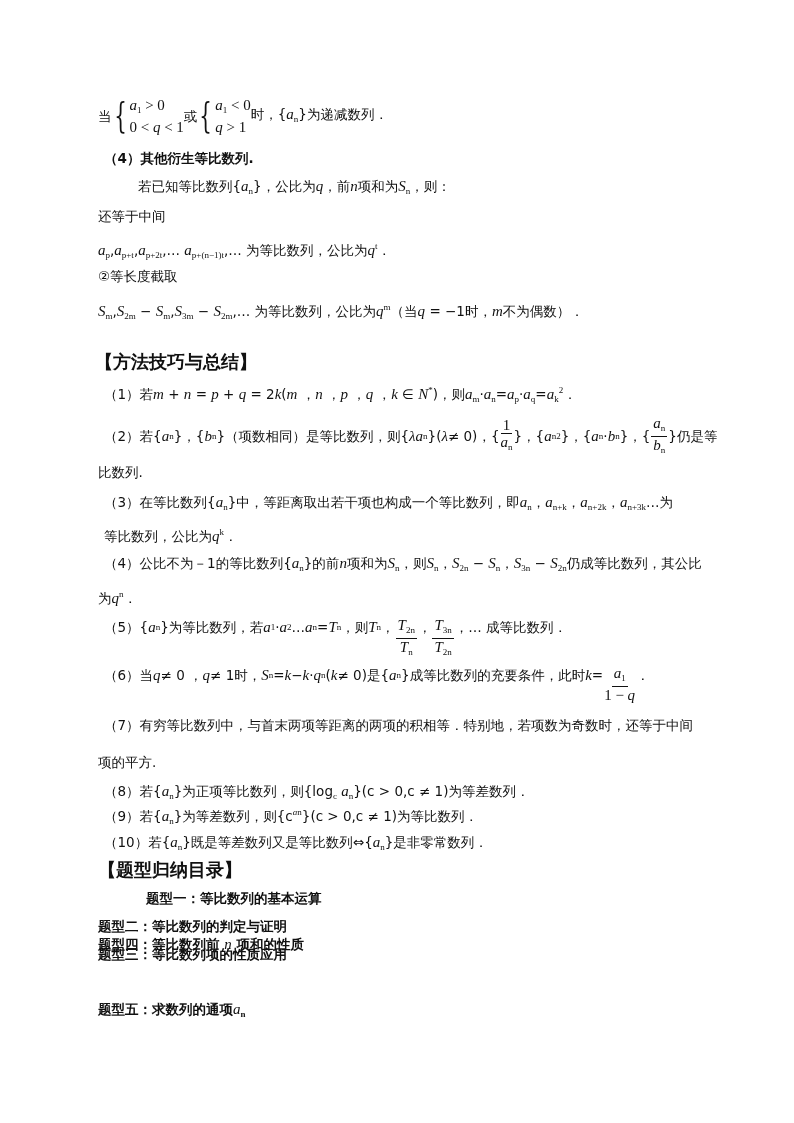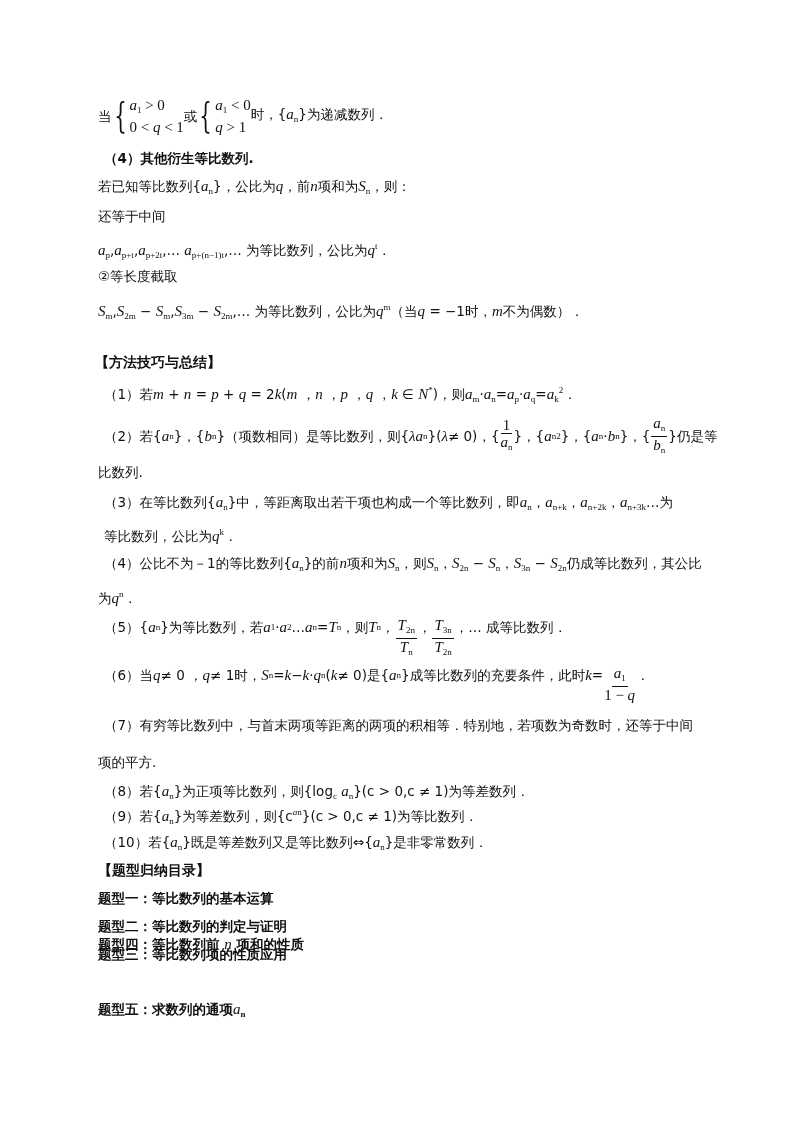--- a/index.html
+++ b/index.html
@@ -12,21 +12,21 @@
   .ind { left: 104px; }
   .m { font-family: "Liberation Serif", "DejaVu Serif", serif; font-style: italic; font-size: 15px; }
   .r { font-family: "Liberation Serif", "DejaVu Serif", serif; font-size: 15px; }
   sub, sup { font-size: 9px; font-style: normal; font-family: "Liberation Serif", serif; }
   sub { vertical-align: -3px; } sup { vertical-align: 6px; }
   .frac { display: inline-flex; flex-direction: column; align-items: center; vertical-align: middle; margin: 0 1px; line-height: 16px; }
   .frac .num { border-bottom: 1px solid #111; padding: 0 2px; }
   .brace { display: inline-block; font-size: 36px; font-family: "DejaVu Serif", serif; font-weight: 200; vertical-align: middle; line-height: 36px; transform: scaleX(0.55); margin: 0 -2px 0 -3px; }
   .sys { display: inline-flex; flex-direction: column; vertical-align: middle; line-height: 17px; }
   .bold { font-weight: bold; }
-  .heading { font-weight: bold; font-size: 14px; }
+  .heading { font-weight: bold; font-size: 18px; }
 </style>
 </head>
 <body>
 
 <div class="line" style="top:96px;height:40px;display:flex;align-items:center;">
   <span>当</span>
   <span class="brace">{</span>
   <span class="sys r">
     <span><i class="m">a</i><sub>1</sub> &gt; 0</span>
     <span>0 &lt; <i class="m">q</i> &lt; 1</span>
@@ -34,21 +34,21 @@
   <span>或</span>
   <span class="brace">{</span>
   <span class="sys r">
     <span><i class="m">a</i><sub>1</sub> &lt; 0</span>
     <span><i class="m">q</i> &gt; 1</span>
   </span>
   <span>时，{<i class="m">a</i><sub>n</sub>}为递减数列．</span>
 </div>
 
 <div class="line ind" style="top:148px;font-weight:bold;">（4）其他衍生等比数列.</div>
-<div class="line" style="top:176px;">若已知等比数列{<i class="m">a</i><sub>n</sub>}，公比为<i class="m">q</i>，前<i class="m">n</i>项和为<i class="m">S</i><sub>n</sub>，则：</div>
+<div class="line" style="top:176px;margin-left:40px;">若已知等比数列{<i class="m">a</i><sub>n</sub>}，公比为<i class="m">q</i>，前<i class="m">n</i>项和为<i class="m">S</i><sub>n</sub>，则：</div>
 <div class="line" style="top:206px;">还等于中间</div>
 <div class="line" style="top:236px;"><i class="m">a</i><sub>p</sub>,<i class="m">a</i><sub>p+t</sub>,<i class="m">a</i><sub>p+2t</sub>,… <i class="m">a</i><sub>p+(n−1)t</sub>,… 为等比数列，公比为<i class="m">q</i><sup>t</sup>．</div>
 <div class="line" style="top:266px;">②等长度截取</div>
 <div class="line" style="top:297px;"><i class="m">S</i><sub>m</sub>,<i class="m">S</i><sub>2m</sub> − <i class="m">S</i><sub>m</sub>,<i class="m">S</i><sub>3m</sub> − <i class="m">S</i><sub>2m</sub>,… 为等比数列，公比为<i class="m">q</i><sup>m</sup>（当<i class="m">q</i> = −1时，<i class="m">m</i>不为偶数）．</div>
 
 <div class="line heading" style="top:352px;left:95px;">【方法技巧与总结】</div>
 
 <div class="line ind" style="top:380px;">（1）若<i class="m">m</i> + <i class="m">n</i> = <i class="m">p</i> + <i class="m">q</i> = 2<i class="m">k</i>(<i class="m">m</i> ，<i class="m">n</i> ，<i class="m">p</i> ，<i class="m">q</i> ，<i class="m">k</i> ∈ <i class="m">N</i><sup>*</sup>)，则<i class="m">a</i><sub>m</sub>·<i class="m">a</i><sub>n</sub>=<i class="m">a</i><sub>p</sub>·<i class="m">a</i><sub>q</sub>=<i class="m">a</i><sub>k</sub><sup>2</sup>．</div>
 
 <div class="line ind" style="top:418px;height:36px;display:flex;align-items:center;">（2）若{<i class="m">a</i><sub>n</sub>}，{<i class="m">b</i><sub>n</sub>}（项数相同）是等比数列，则{<i class="m">λa</i><sub>n</sub>}(<i class="m">λ</i> ≠ 0)，{<span class="frac r">
@@ -80,17 +80,17 @@
     </span>．</div>
 
 <div class="line ind" style="top:715px;">（7）有穷等比数列中，与首末两项等距离的两项的积相等．特别地，若项数为奇数时，还等于中间</div>
 <div class="line" style="top:752px;">项的平方.</div>
 
 <div class="line ind" style="top:781px;">（8）若{<i class="m">a</i><sub>n</sub>}为正项等比数列，则{log<sub>c</sub> <i class="m">a</i><sub>n</sub>}(c &gt; 0,c ≠ 1)为等差数列．</div>
 <div class="line ind" style="top:802px;">（9）若{<i class="m">a</i><sub>n</sub>}为等差数列，则{c<sup><i>a</i>n</sup>}(c &gt; 0,c ≠ 1)为等比数列．</div>
 <div class="line ind" style="top:832px;">（10）若{<i class="m">a</i><sub>n</sub>}既是等差数列又是等比数列⇔{<i class="m">a</i><sub>n</sub>}是非零常数列．</div>
 
 <div class="line heading" style="top:860px;left:98px;">【题型归纳目录】</div>
-<div class="line bold" style="top:888px;">题型一：等比数列的基本运算</div>
+<div class="line bold" style="top:888px;margin-left:48px;">题型一：等比数列的基本运算</div>
 <div class="line bold" style="top:916px;">题型二：等比数列的判定与证明</div>
 <div class="line bold" style="top:944px;">题型三：等比数列项的性质应用</div>
 <div class="line bold" style="top:934px;">题型四：等比数列前 <i class="m" style="font-weight:normal;">n</i> 项和的性质</div>
 <div class="line bold" style="top:999px;">题型五：求数列的通项<i class="m" style="font-weight:normal;">a</i><sub>n</sub></div>
 
 </body></html>

